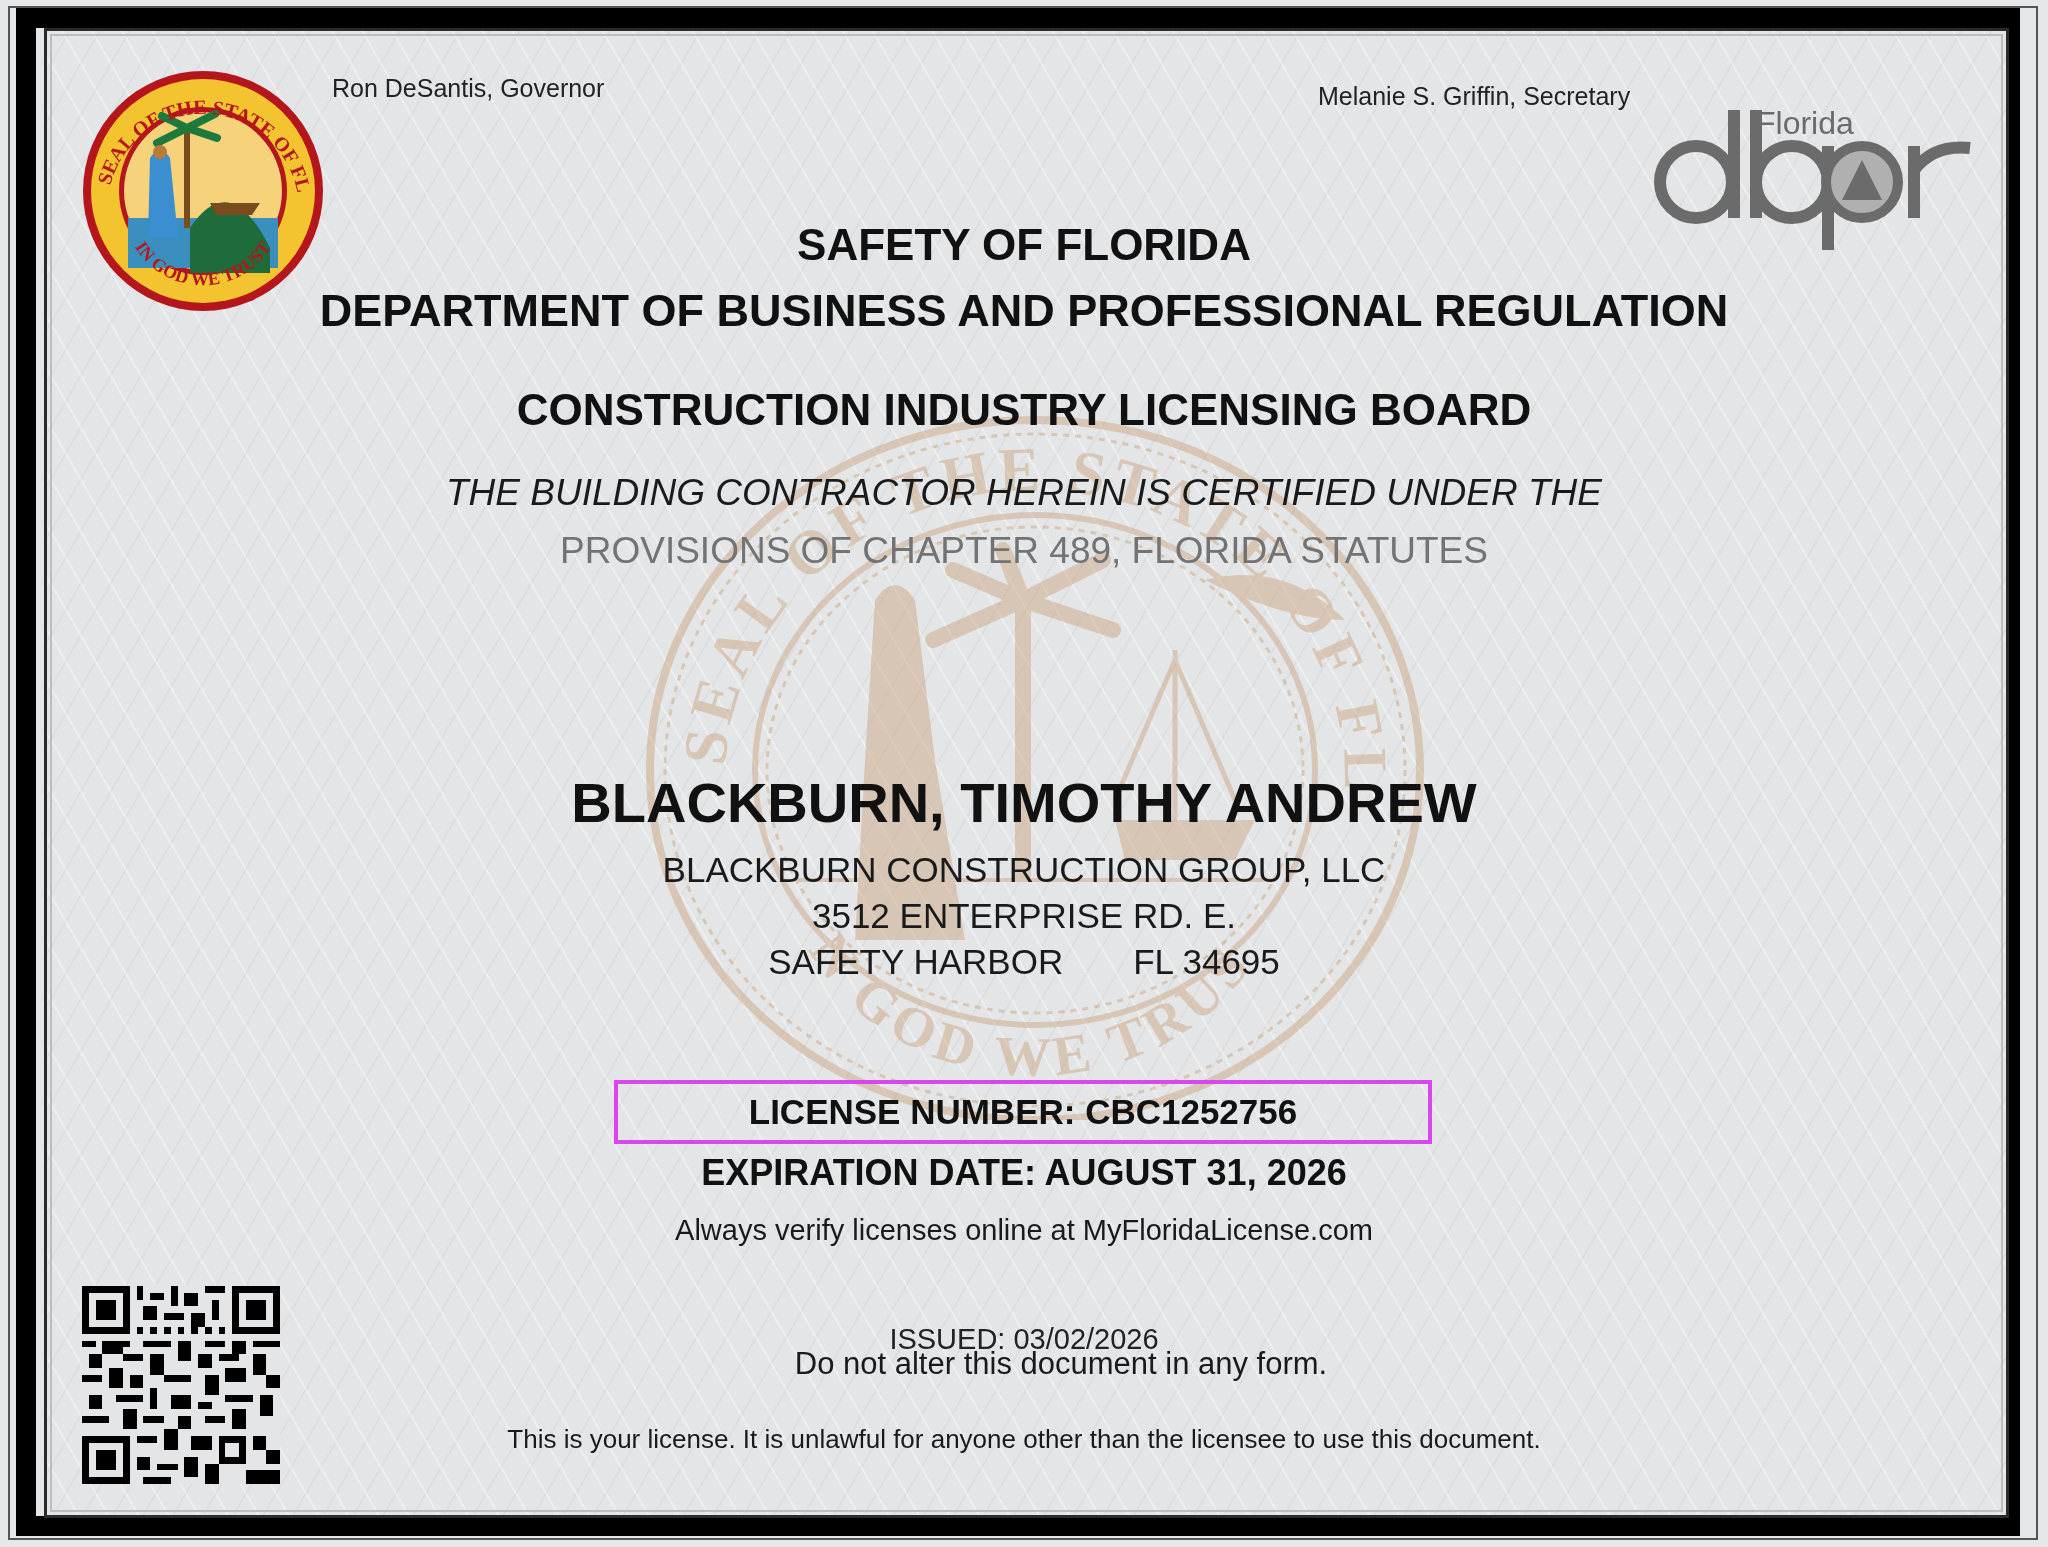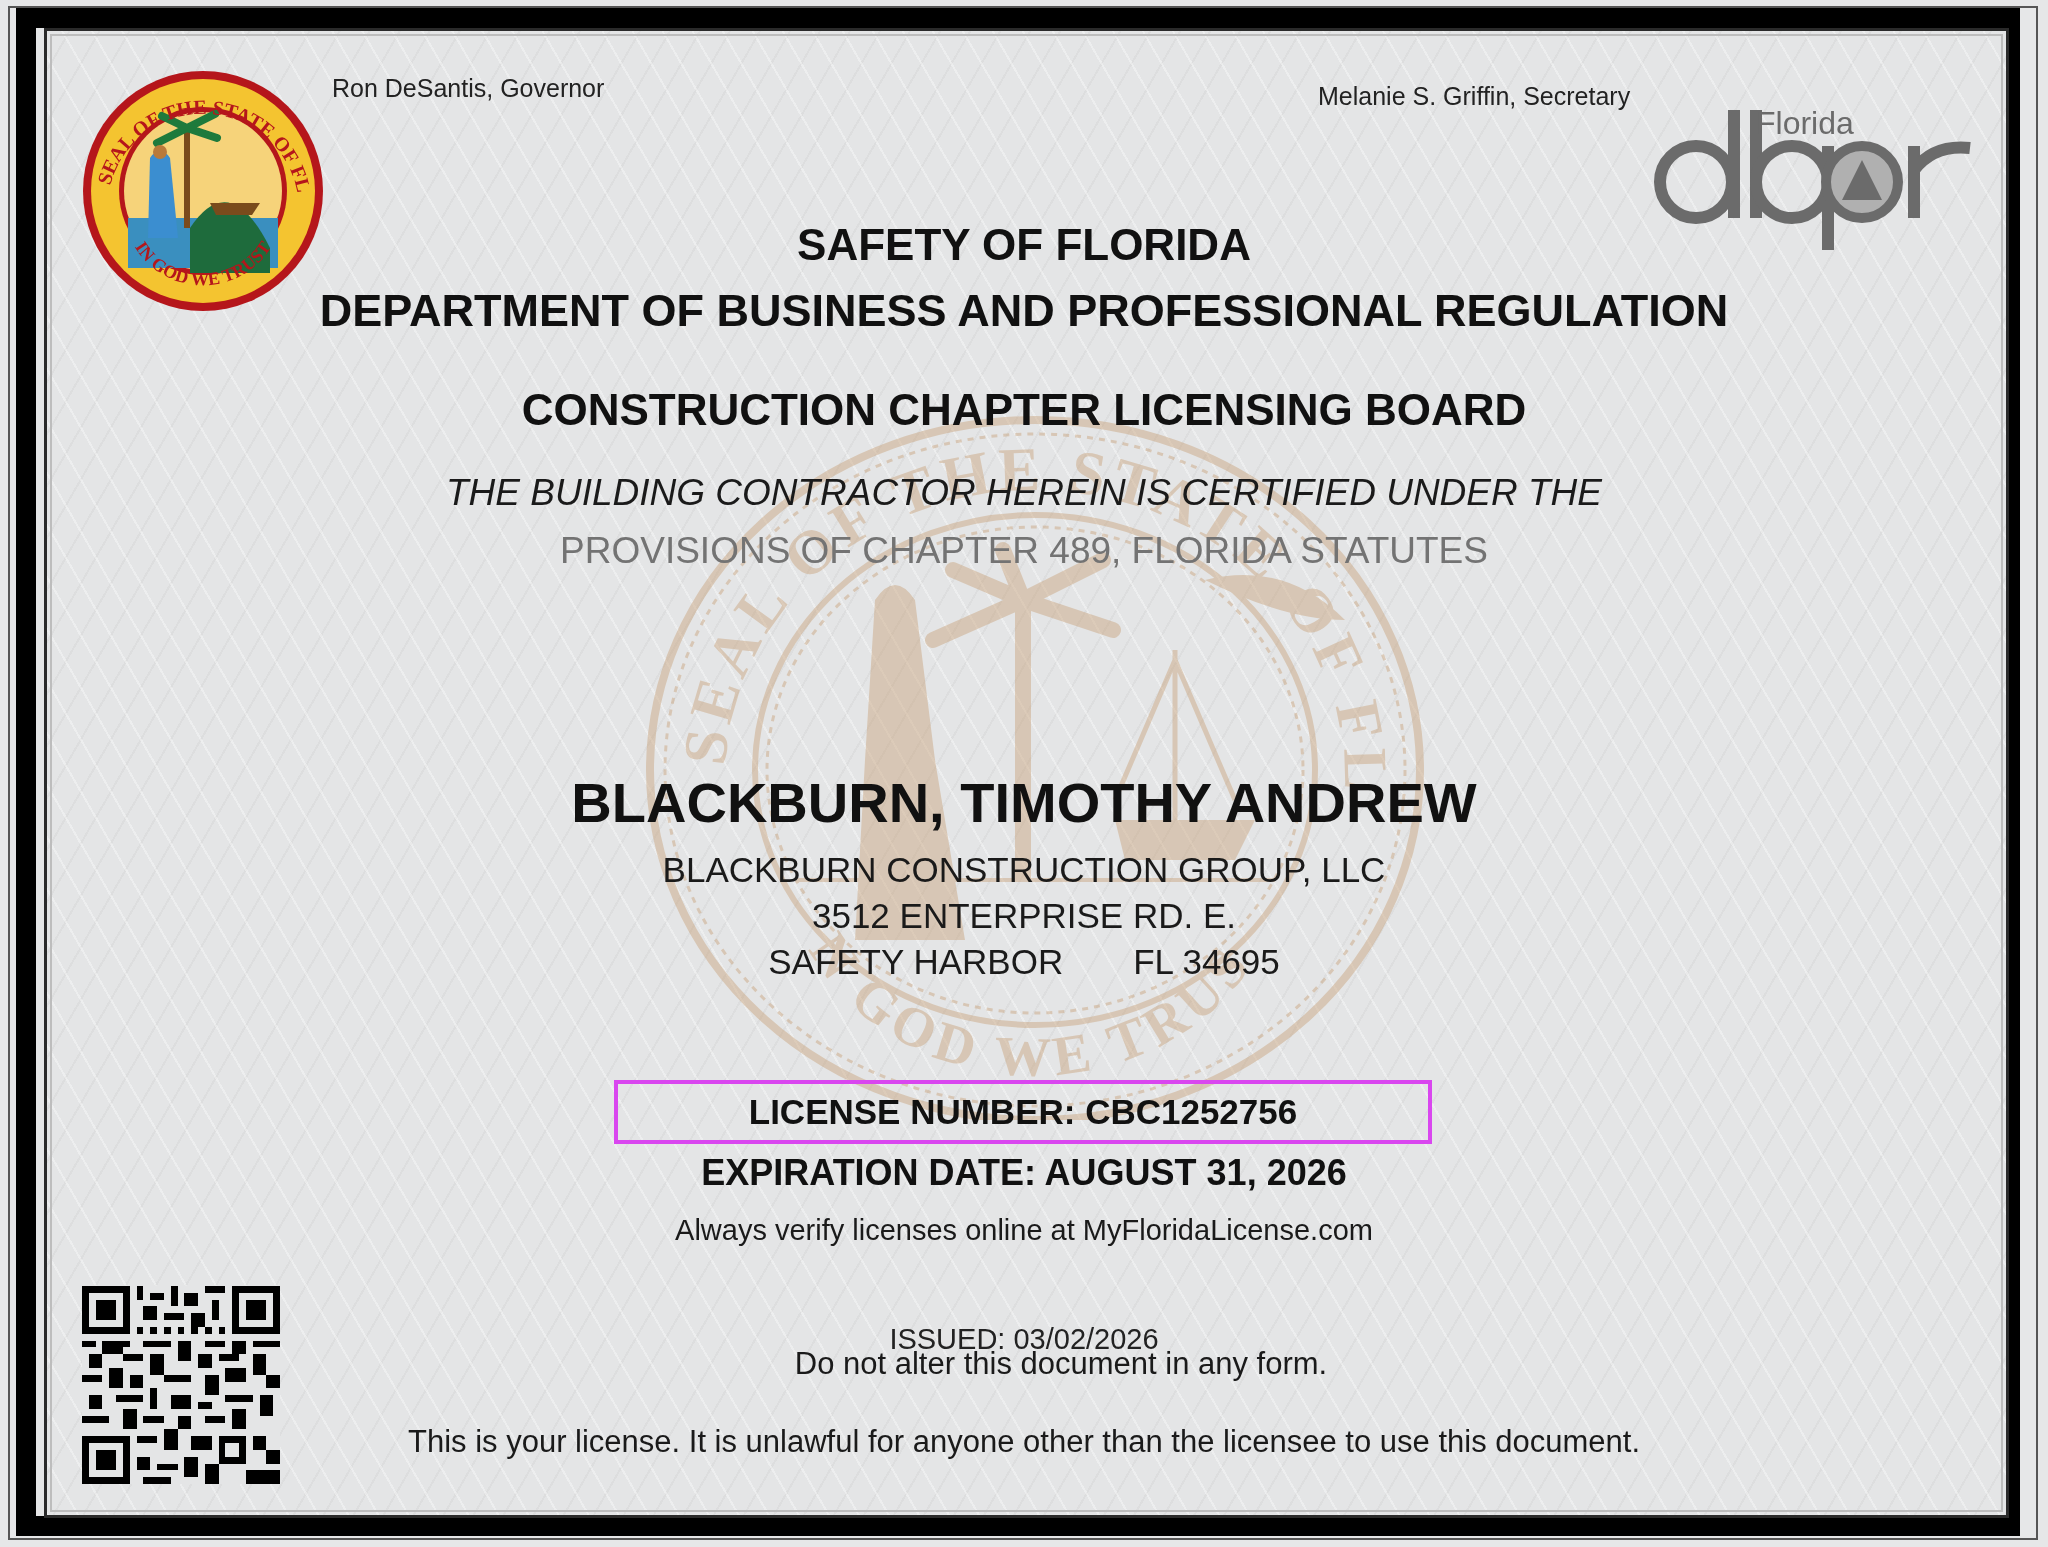--- a/index.html
+++ b/index.html
@@ -56,21 +56,21 @@
   .lic-box {
     left:614px; top:1080px; width:818px; height:64px;
     border:4px solid #d946ef; box-sizing:border-box;
     text-align:center; line-height:56px;
     font-size:35px; font-weight:bold; color:#111;
   }
   .expiry { top:1152px; font-size:36px; font-weight:bold; color:#111; }
   .verify { top:1214px; font-size:29px; color:#1a1a1a; }
   .issued { top:1288px; font-size:29px; color:#222;margin-top:35px; }
   .noalter { top:1346px; font-size:31px; color:#1a1a1a;padding-left:37px; }
-  .unlawful { top:1424px; font-size:31px; color:#1a1a1a; }
+  .unlawful { top:1424px; font-size:26px; color:#1a1a1a; }
 
   .qr { left:82px; top:1286px; width:198px; height:198px; }
 </style>
 </head>
 <body>
 
 <div class="outer-line"></div>
 <div class="black-band"></div>
 <div class="inner-line"></div>
 <div class="inner-line-2"></div>
@@ -135,21 +135,21 @@
   <rect x="258" y="46" width="12" height="72" fill="#6b6b6b"></rect>
   <path d="M 264 70 q 20 -26 56 -22" fill="none" stroke="#6b6b6b" stroke-width="12"></path>
   <text x="106" y="34" font-family="Liberation Sans, sans-serif" font-size="32" fill="#6b6b6b">Florida</text>
 </svg>
 
 <div class="abs governor">Ron DeSantis, Governor</div>
 <div class="abs secretary">Melanie S. Griffin, Secretary</div>
 
 <div class="abs center h-state">SAFETY OF FLORIDA</div>
 <div class="abs center h-dept">DEPARTMENT OF BUSINESS AND PROFESSIONAL REGULATION</div>
-<div class="abs center h-board">CONSTRUCTION CHAPTER LICENSING BOARD</div>
+<div class="abs center h-board">CONSTRUCTION INDUSTRY LICENSING BOARD</div>
 <div class="abs center cert1">THE BUILDING CONTRACTOR HEREIN IS CERTIFIED UNDER THE</div>
 <div class="abs center cert2">PROVISIONS OF CHAPTER 489, FLORIDA STATUTES</div>
 
 <div class="abs center name">BLACKBURN, TIMOTHY ANDREW</div>
 <div class="abs center biz">BLACKBURN CONSTRUCTION GROUP, LLC</div>
 <div class="abs center street">3512 ENTERPRISE RD. E.</div>
 <div class="abs center cityline">
   <span>SAFETY HARBOR</span><span class="gap"></span><span>FL 34695</span>
 </div>
 

